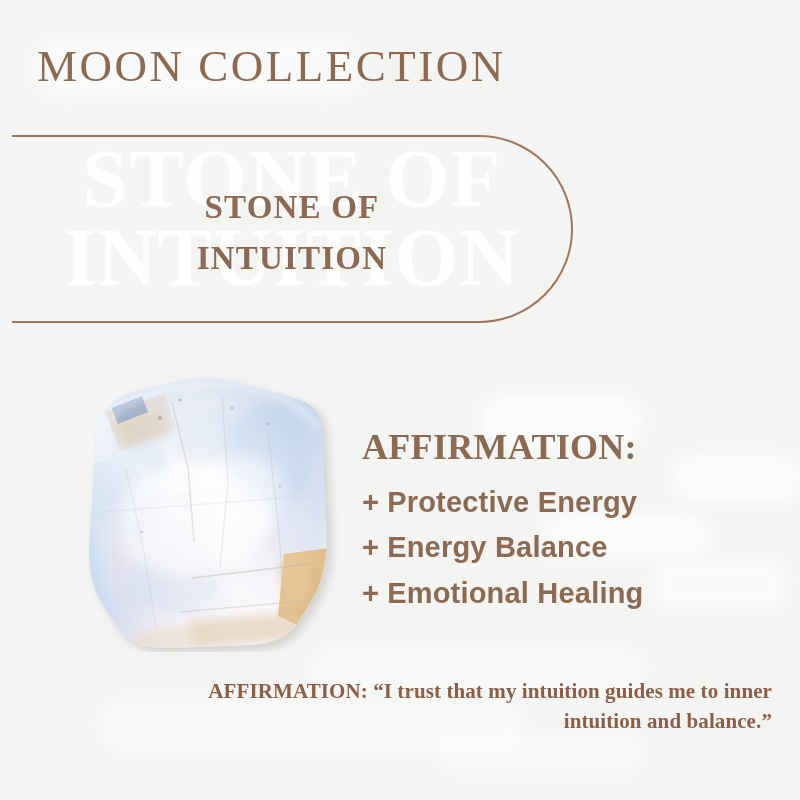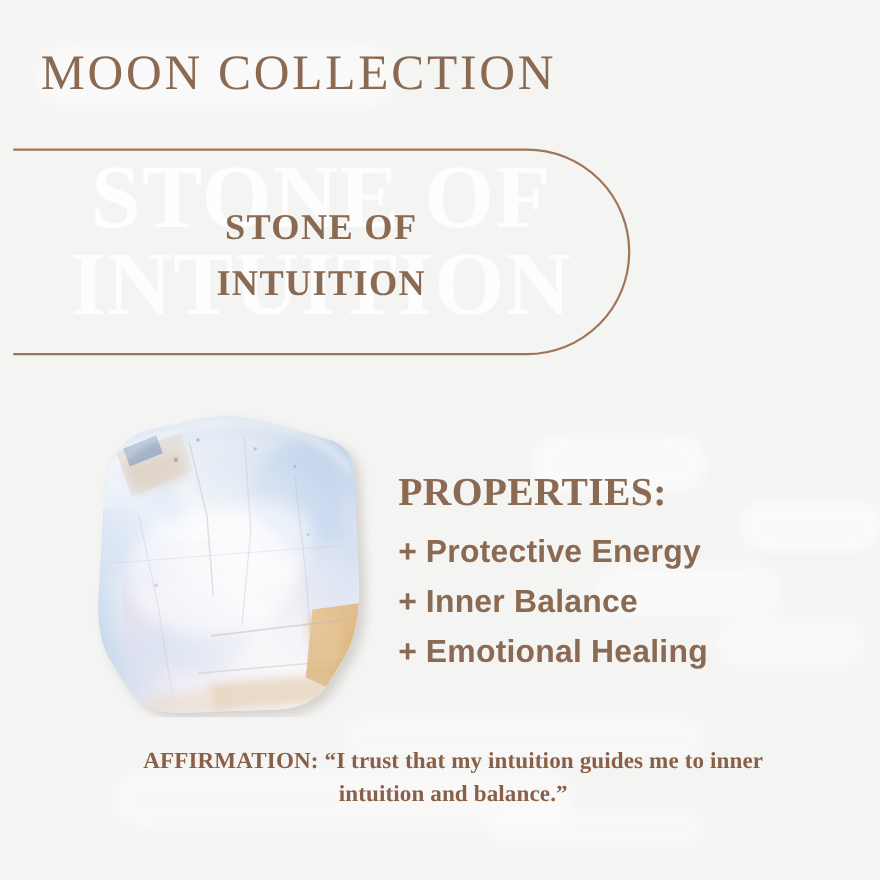--- a/index.html
+++ b/index.html
@@ -134,21 +134,21 @@
     white-space: nowrap;
   }
   .prop-plus { margin-right: 8px; }
 
   
   #affirmation {
     position: absolute;
     left: 40px;
     top: 676px;
     width: 720px;
-    text-align: center;
+    text-align: right;
     font-family: "Liberation Serif", serif;
     font-weight: bold;
     font-size: 21px;
     line-height: 1.45;
     letter-spacing: .1px;
     color: #8a5f47;
   }
 </style>
 </head>
 <body>
@@ -300,26 +300,26 @@
           <circle cx="70" cy="160" r="1.6" fill="#9a959e" opacity="0.35"></circle>
           <circle cx="208" cy="114" r="1.5" fill="#95939c" opacity="0.35"></circle>
 
           <path d="M28,58 C40,34 80,16 130,12 C178,8 226,24 248,58" stroke="#ffffff" stroke-width="6" fill="none" opacity="0.5" filter="url(#soft2)"></path>
         </g>
       </g>
     </svg>
   </div>
 
   <div id="properties">
-    <div id="properties-title">PROPERTIES:</div>
+    <div id="properties-title">AFFIRMATION:</div>
     <div class="prop-item">
       <span class="prop-plus">+</span><span>Protective Energy</span>
     </div>
     <div class="prop-item">
-      <span class="prop-plus">+</span><span>Inner Balance</span>
+      <span class="prop-plus">+</span><span>Energy Balance</span>
     </div>
     <div class="prop-item">
       <span class="prop-plus">+</span><span>Emotional Healing</span>
     </div>
   </div>
 
   <div id="affirmation">
     <div>AFFIRMATION: “I trust that my intuition guides me to inner</div>
     <div>intuition and balance.”</div>
   </div>

